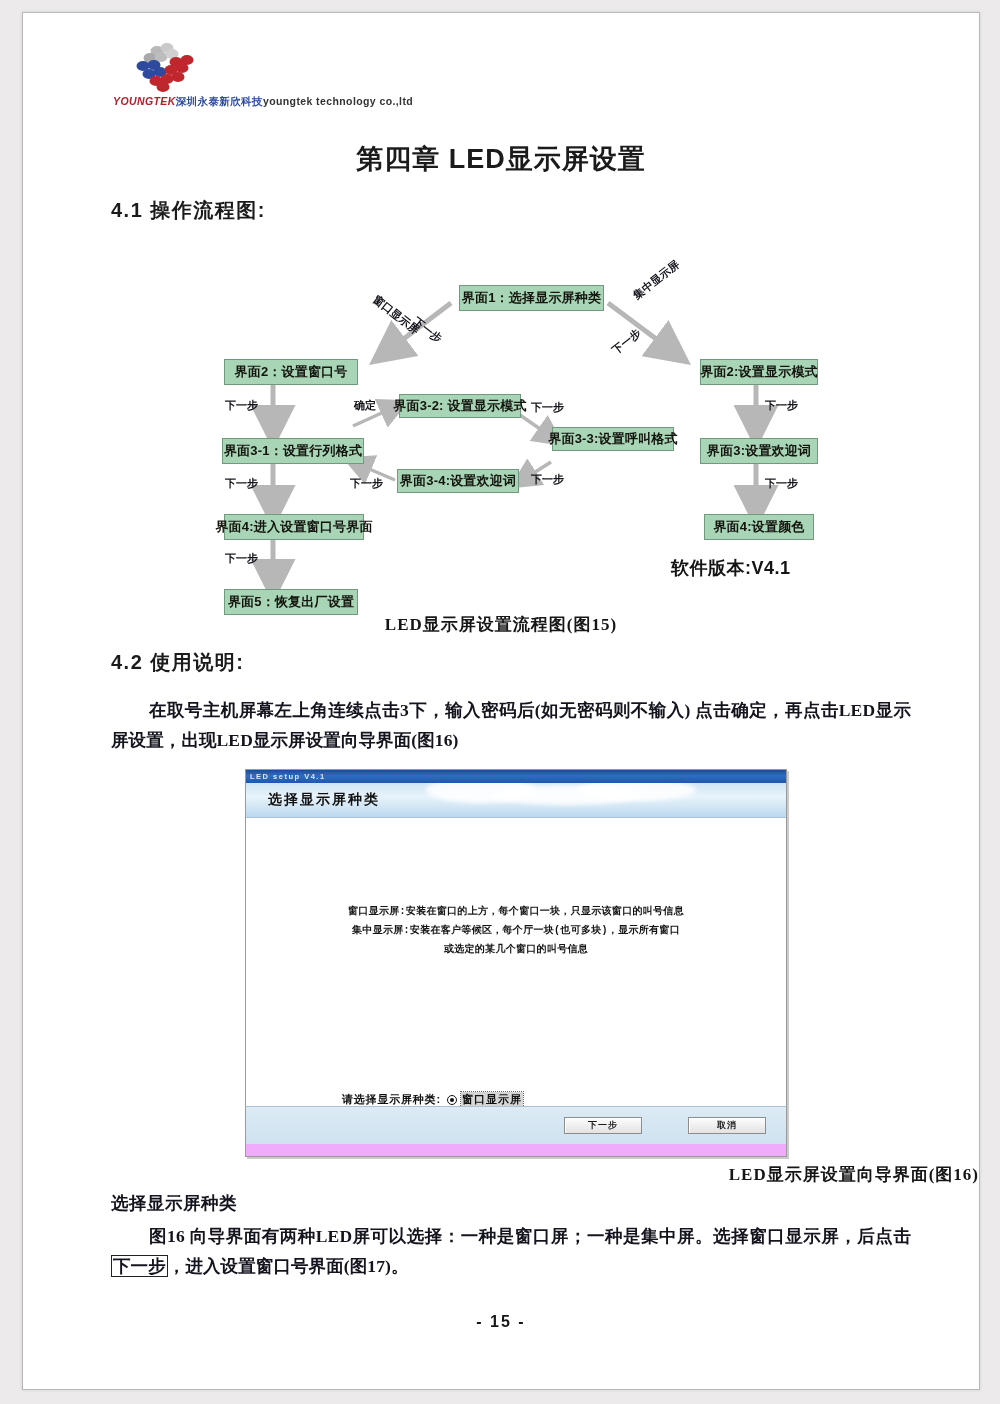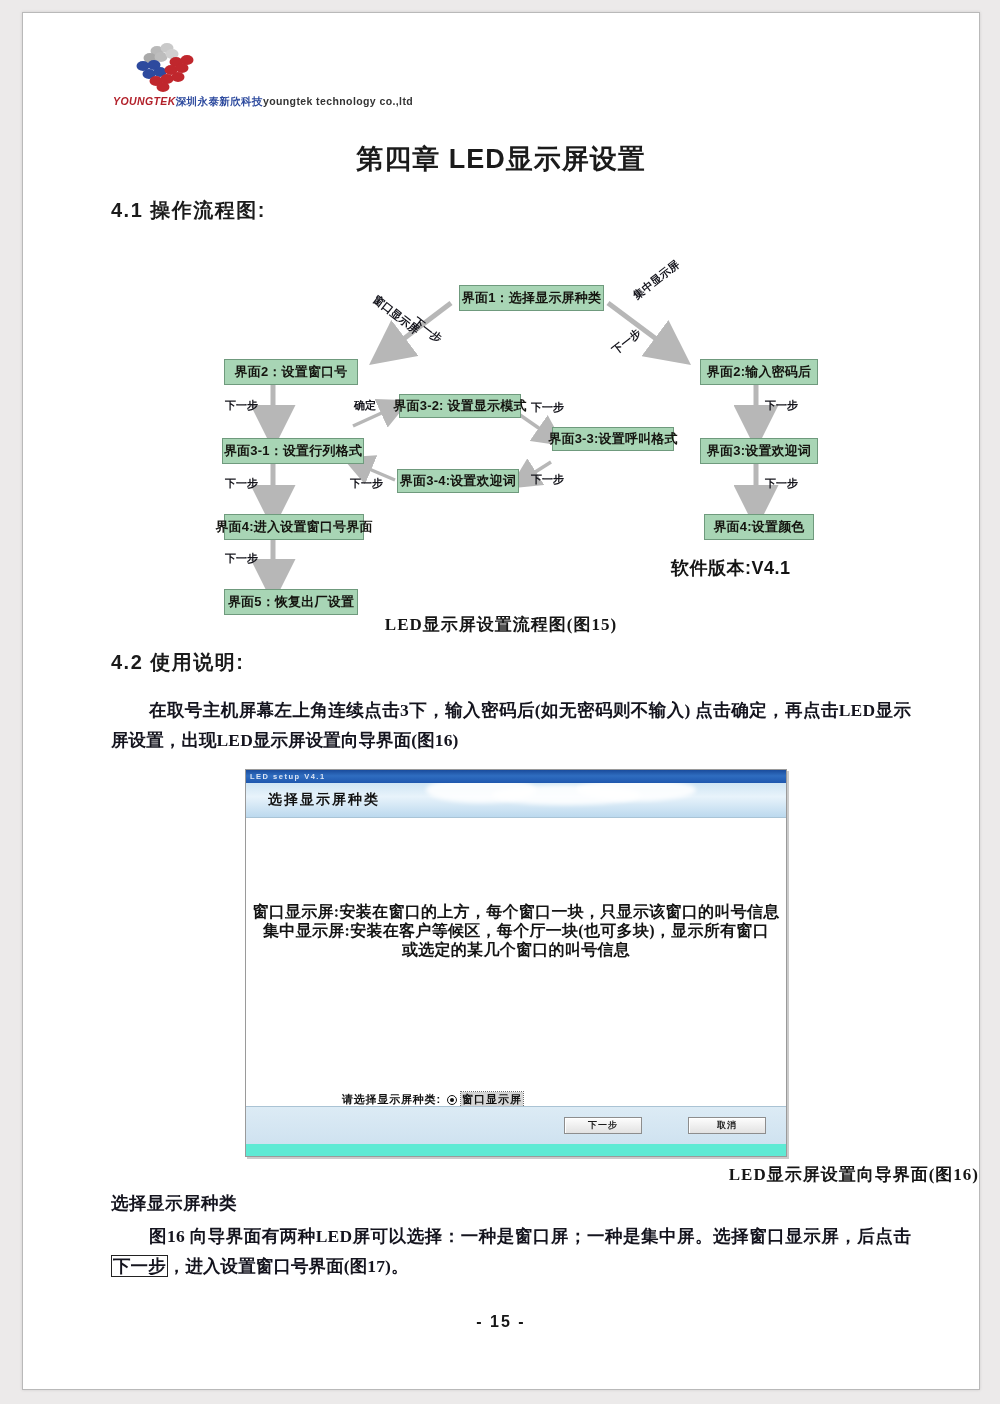--- a/index.html
+++ b/index.html
@@ -100,21 +100,21 @@
     font-size: 17.5px; font-weight: bold; color: #14141e; letter-spacing: .5px;
   }
   .boxed {
     border: 1px solid #222; padding: 0 1px;
   }
 
   
   .shot {
     position: absolute; left: 222px; top: 756px;
     width: 542px; height: 388px;
-    background: #5eead4;
+    background: #f0abfc;
     border: 1px solid #9a9a9a;
     box-shadow: 2px 2px 0 rgba(140,140,140,.45);
     overflow: hidden;
   }
   .shot-titlebar {
     height: 13px;
     background: linear-gradient(to bottom,#1a4c9c 0%, #2f6dc0 45%, #1e57ae 100%);
     display: flex; align-items: center; padding-left: 4px;
   }
   .shot-titlebar span {
@@ -133,22 +133,22 @@
   }
   .shot-banner h2 {
     position: absolute; left: 22px; top: 8px;
     font-family: "Liberation Sans", sans-serif;
     font-size: 14px; font-weight: bold; color: #111; letter-spacing: 2px;
   }
   .shot-body { position: relative; height: 326px; background: #fff; }
   .shot-desc {
     position: absolute; left: 0; right: 0; top: 84px;
     text-align: center;
-    font-family: Liberation Serif, serif;
-    font-size: 16px; font-weight: bold; color: #141414;
+    font-family: Liberation Mono, monospace;
+    font-size: 10px; font-weight: bold; color: #141414;
     line-height: 19px; letter-spacing: .3px;
   }
   .shot-choice {
     position: absolute; left: 96px; top: 274px;
     font-family: "Liberation Sans", sans-serif;
     font-size: 11px; font-weight: bold; color: #111; letter-spacing: .8px;
     display: flex; align-items: flex-start;
   }
   .radio-group { margin-left: 6px; }
   .radio-row { display: flex; align-items: center; margin-bottom: 6px; }
@@ -269,21 +269,21 @@
     <div class="flabel" style="left:202px; top:293px;">下一步</div>
     <div class="flabel" style="left:331px; top:140px;">确定</div>
     <div class="flabel" style="left:327px; top:218px;">下一步</div>
 
     <div class="fbox" style="left:376px; top:136px; width:122px; height:24px;">界面3-2: 设置显示模式</div>
     <div class="fbox" style="left:529px; top:169px; width:122px; height:24px;">界面3-3:设置呼叫格式</div>
     <div class="fbox" style="left:374px; top:211px; width:122px; height:24px;">界面3-4:设置欢迎词</div>
     <div class="flabel" style="left:508px; top:142px;">下一步</div>
     <div class="flabel" style="left:508px; top:214px;">下一步</div>
 
-    <div class="fbox" style="left:677px; top:101px; width:118px; height:26px;">界面2:输入密码后</div>
+    <div class="fbox" style="left:677px; top:101px; width:118px; height:26px;">界面2:设置显示模式</div>
     <div class="fbox" style="left:677px; top:180px; width:118px; height:26px;">界面3:设置欢迎词</div>
     <div class="fbox" style="left:681px; top:256px; width:110px; height:26px;">界面4:设置颜色</div>
     <div class="flabel" style="left:742px; top:140px;">下一步</div>
     <div class="flabel" style="left:742px; top:218px;">下一步</div>
   </div>
 
   <div class="sw-version">软件版本:V4.1</div>
   <div class="fig-cap" id="cap15">LED显示屏设置流程图(图15)</div>
 
   <div class="sec-head" id="sec42">4.2 使用说明:</div>

